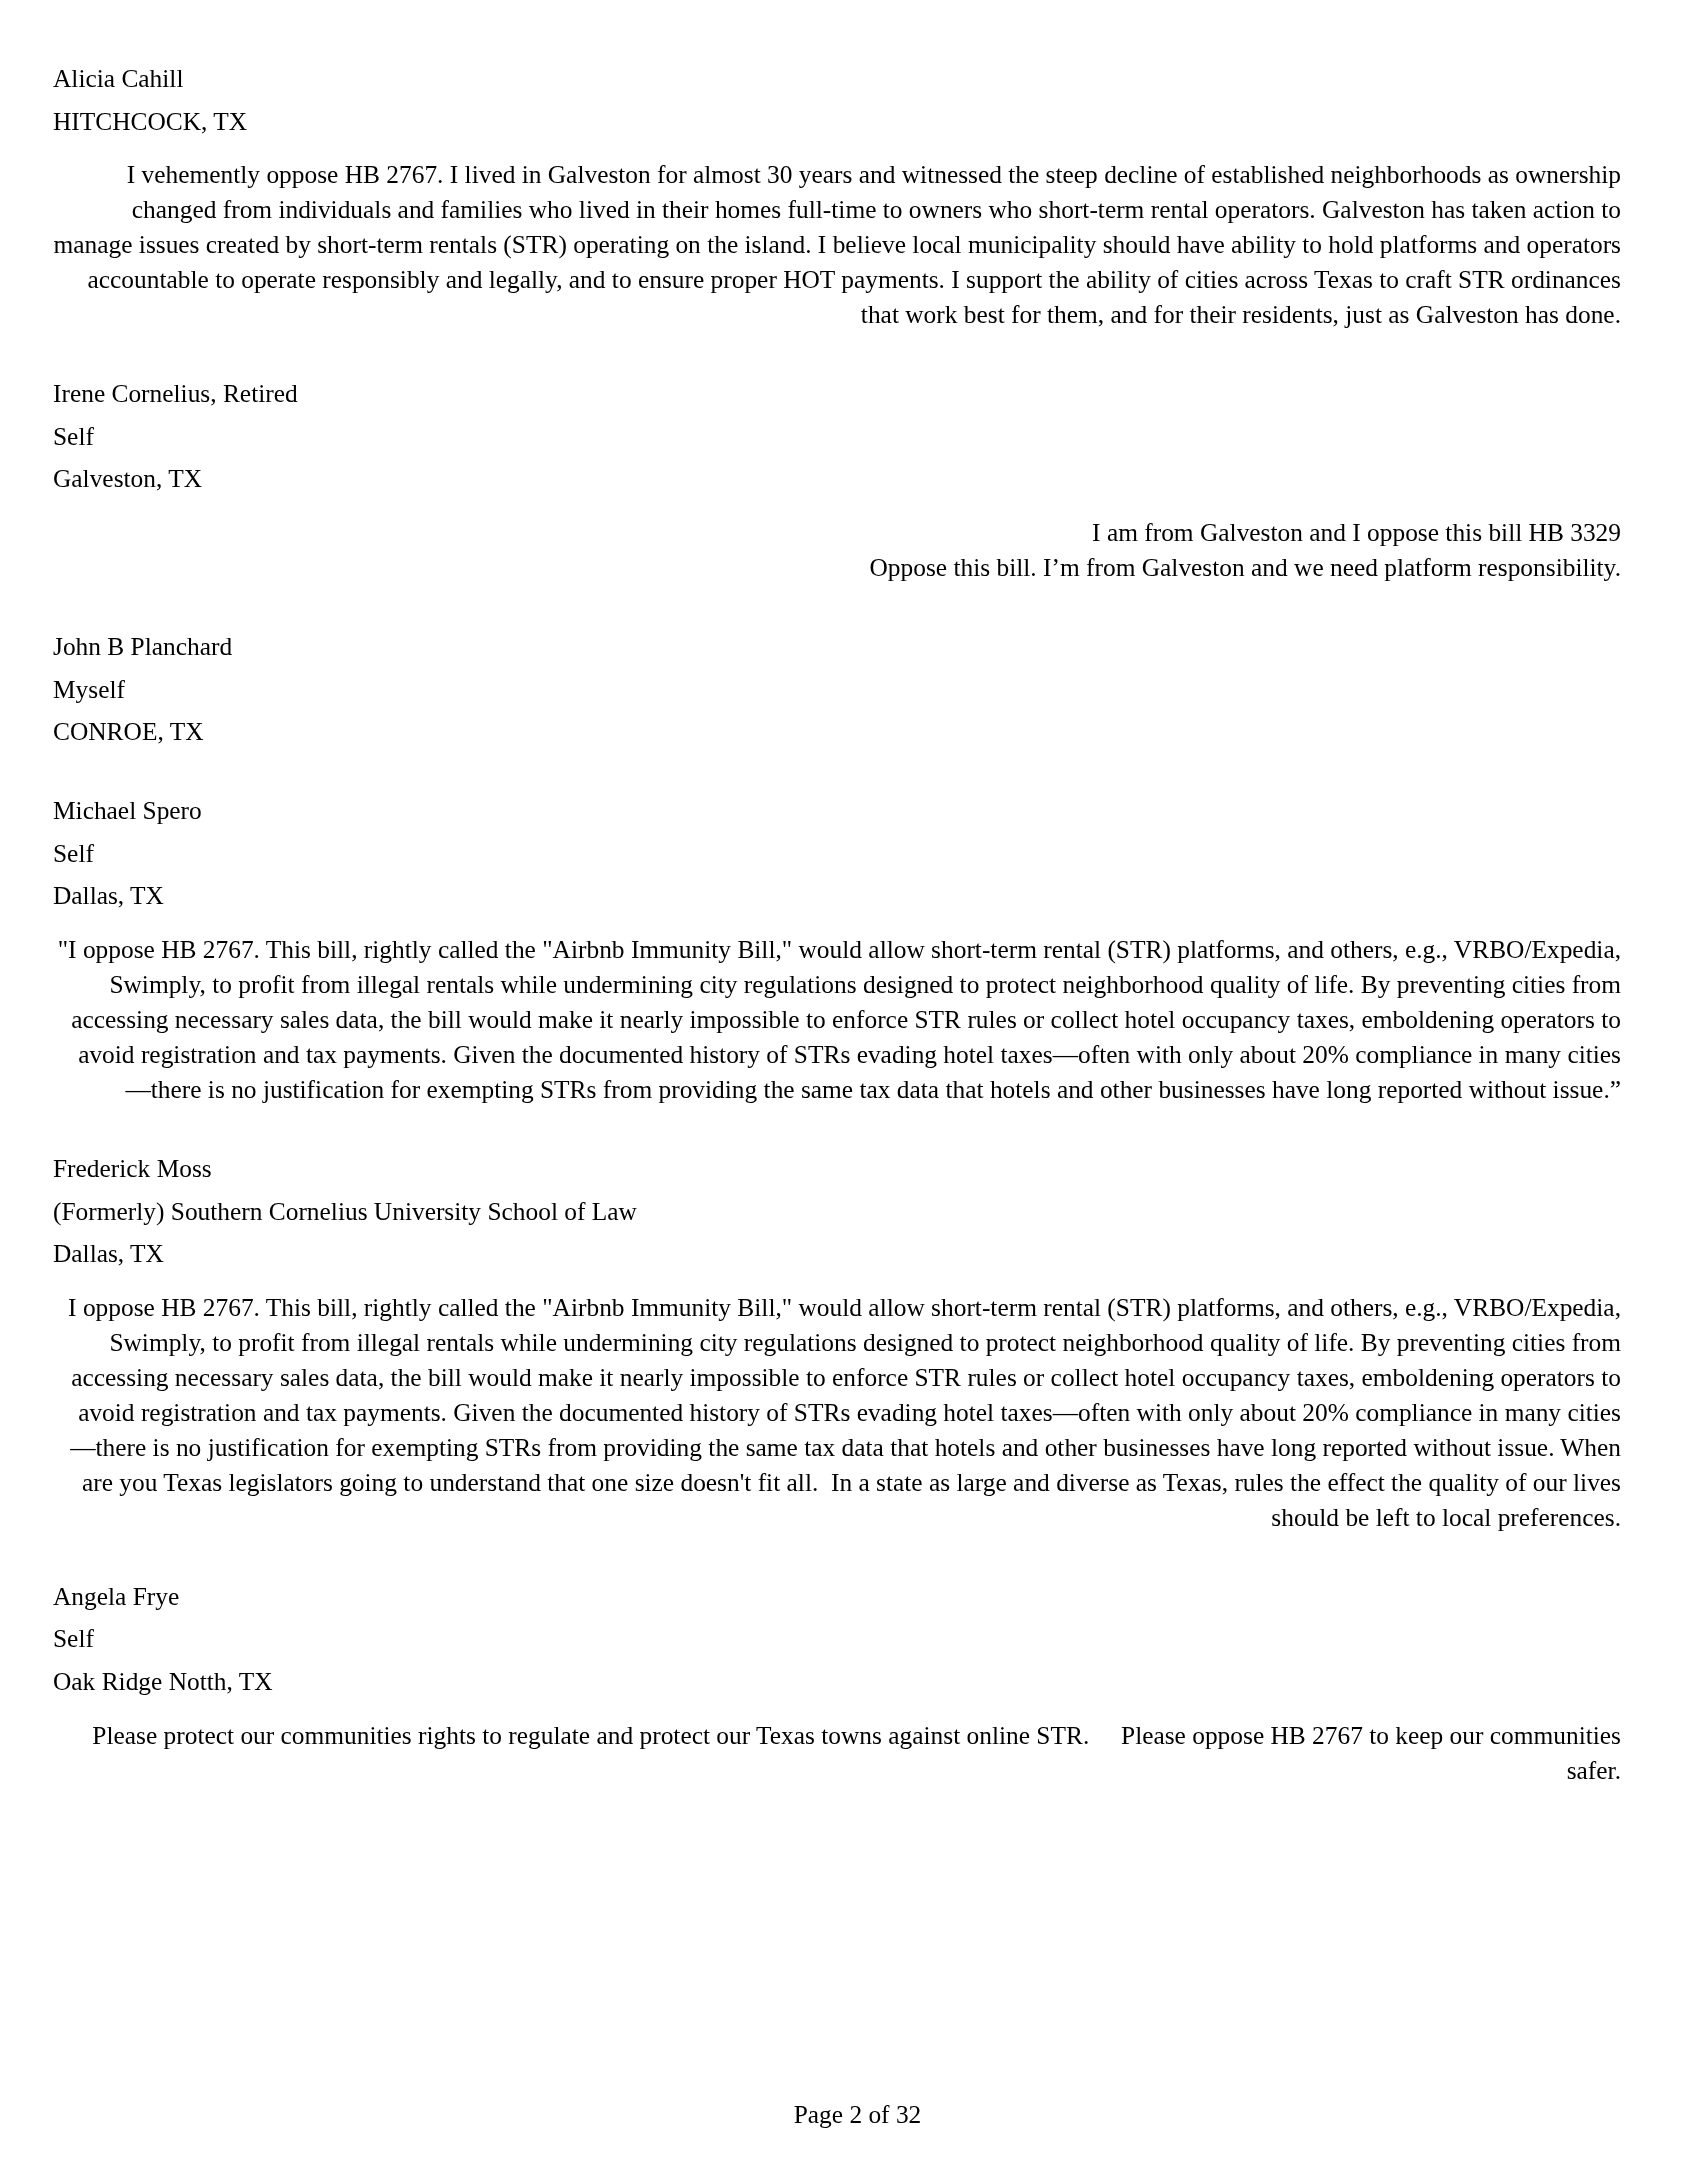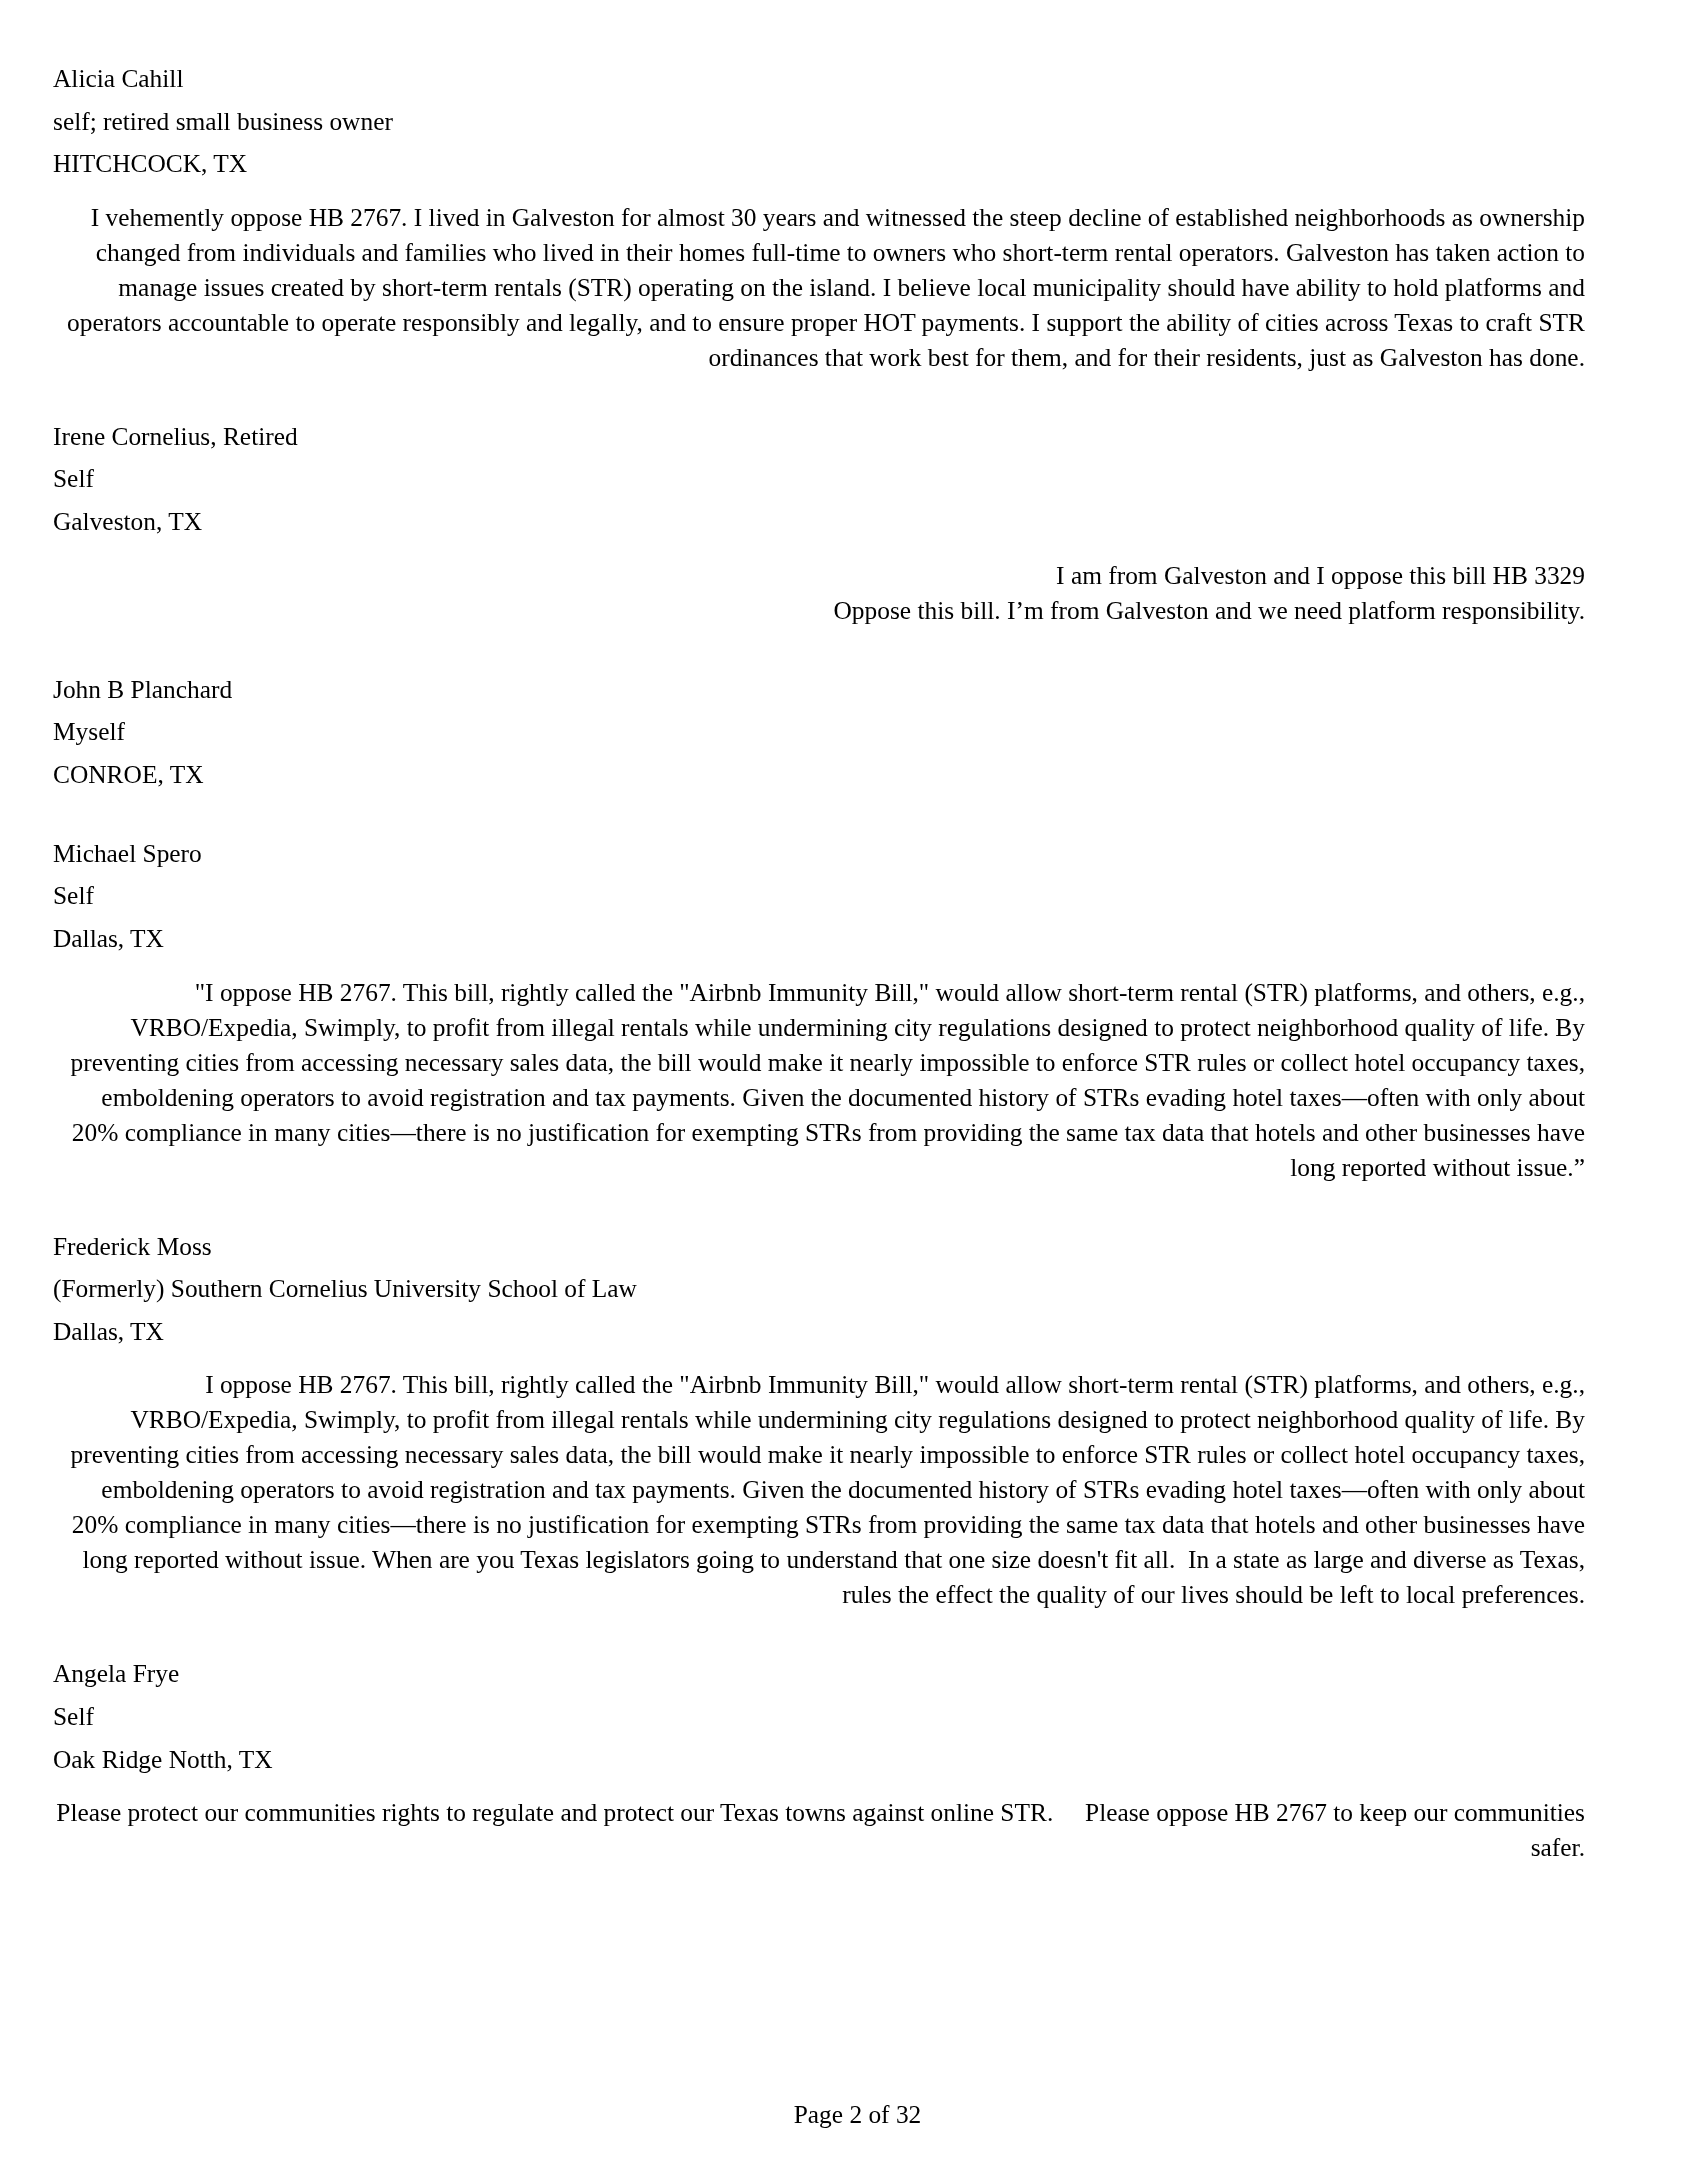--- a/index.html
+++ b/index.html
@@ -12,21 +12,21 @@
     height: 2183px;
     position: relative;
     overflow: hidden;
     color: #000000;
     font-family: "Liberation Serif", "DejaVu Serif", serif;
   }
   .page {
     box-sizing: border-box;
     width: 1693px;
     height: 1574px;
-    padding: 61px 108px 0 53px;
+    padding: 61px 72px 0 53px;
   }
   .entry {
     margin: 0 0 44px 0;
   }
   .entry p {
     margin: 0;
   }
   .name, .affiliation, .location {
     font-size: 25.4px;
     line-height: 35px;
@@ -52,21 +52,20 @@
     line-height: 35px;
   }
 </style>
 </head>
 <body>
 
 <div class="page">
 
   <section class="entry">
     <p class="name">Alicia Cahill</p>
-    <p class="affiliation">self; retired small business owner</p>
     <p class="location">HITCHCOCK, TX</p>
     <p class="comment">I vehemently oppose HB 2767. I lived in Galveston for almost 30 years and witnessed the steep decline of established neighborhoods as ownership changed from individuals and families who lived in their homes full-time to owners who short-term rental operators. Galveston has taken action to manage issues created by short-term rentals (STR) operating on the island. I believe local municipality should have ability to hold platforms and operators accountable to operate responsibly and legally, and to ensure proper HOT payments. I support the ability of cities across Texas to craft STR ordinances that work best for them, and for their residents, just as Galveston has done.</p>
   </section>
 
   <section class="entry">
     <p class="name">Irene Cornelius, Retired</p>
     <p class="affiliation">Self</p>
     <p class="location">Galveston, TX</p>
     <p class="comment">I am from Galveston and I oppose this bill HB 3329
 Oppose this bill. I’m from Galveston and we need platform responsibility.</p>

